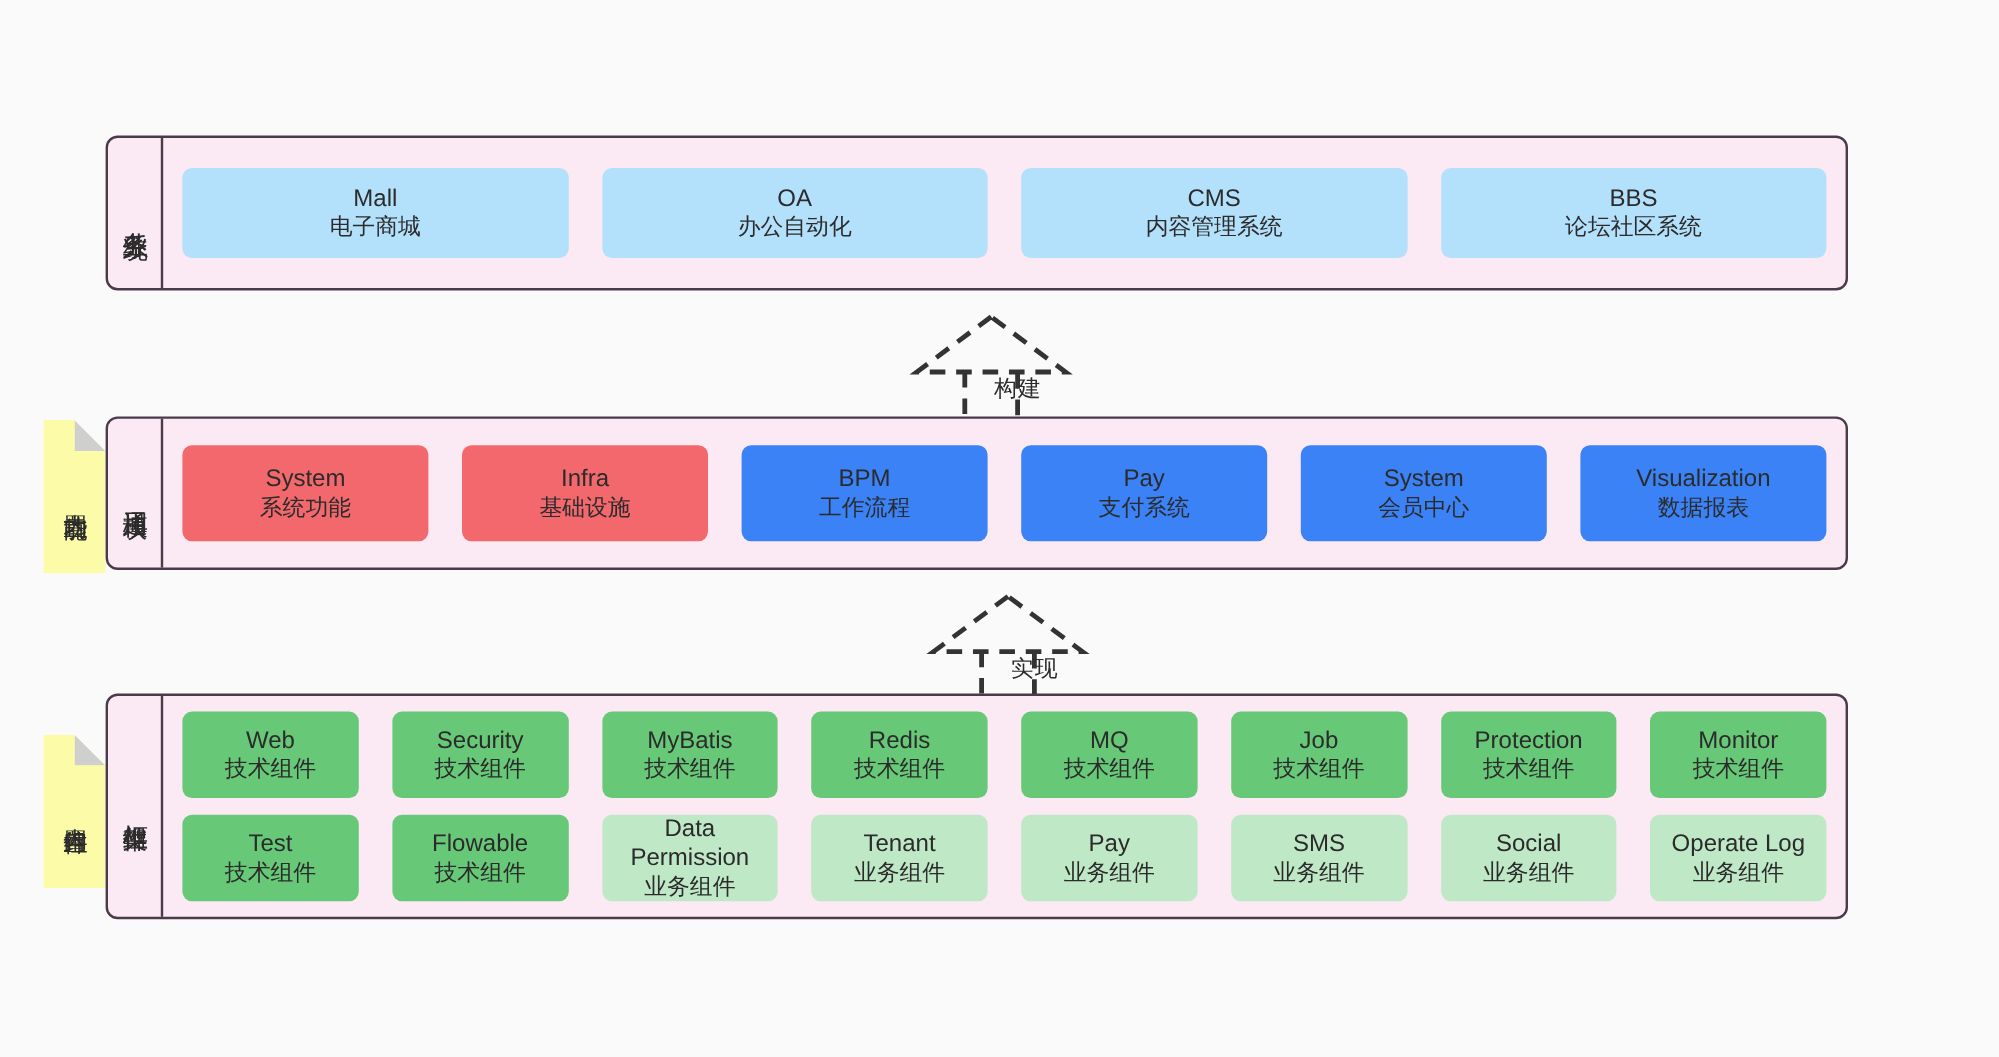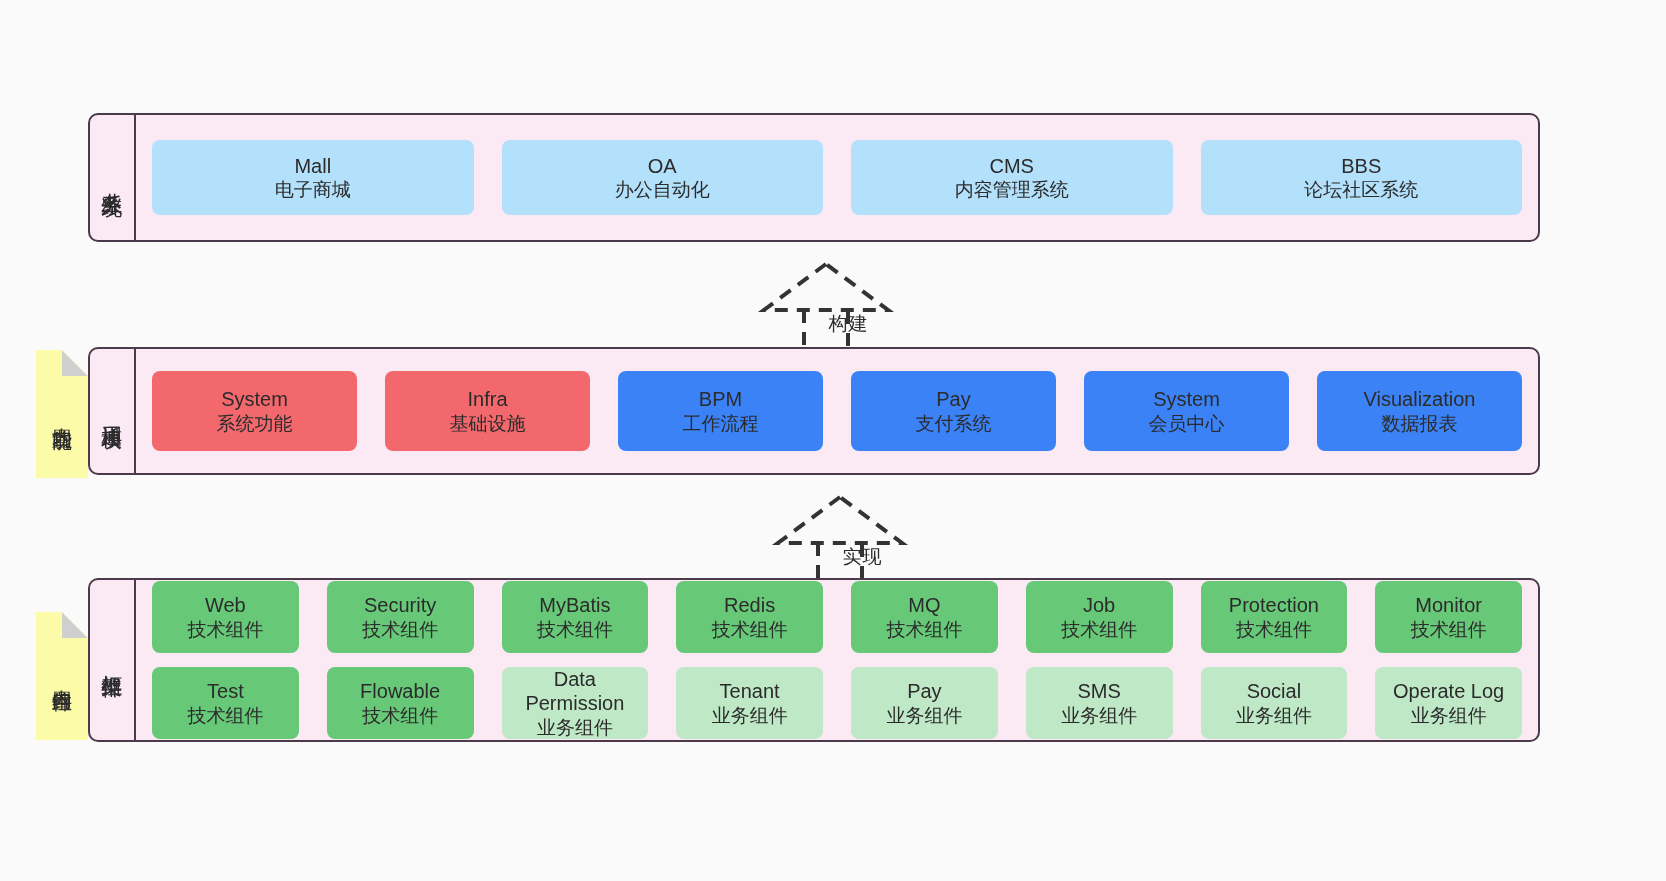--- a/index.html
+++ b/index.html
@@ -239,21 +239,21 @@
       <path d="M58 52 L58 92 L102 92 L102 52" fill="none" stroke="#333333" stroke-width="4" stroke-dasharray="13 9" stroke-linecap="butt"></path>
     </svg>
     <div class="arrow-label" style="bottom:16px; left:64%;">实现</div>
   </div>
 
   <div class="note" style="left:36px; top:612px; width:52px; height:128px;">
     <div class="fold"></div>
     <span class="note-txt">内置组件</span>
   </div>
 
-  <div class="layer frame" style="left:88px; top:578px; width:1452px; height:164px;">
+  <div class="layer frame" style="left:88px; top:578px; width:1452px; height:188px;">
     <div class="layer-label">框架组件</div>
     <div class="layer-body">
 
       <div class="row">
 
         <div class="card c-green">
           <div class="t-en">Web</div>
           <div class="t-cn">技术组件</div>
         </div>
 

